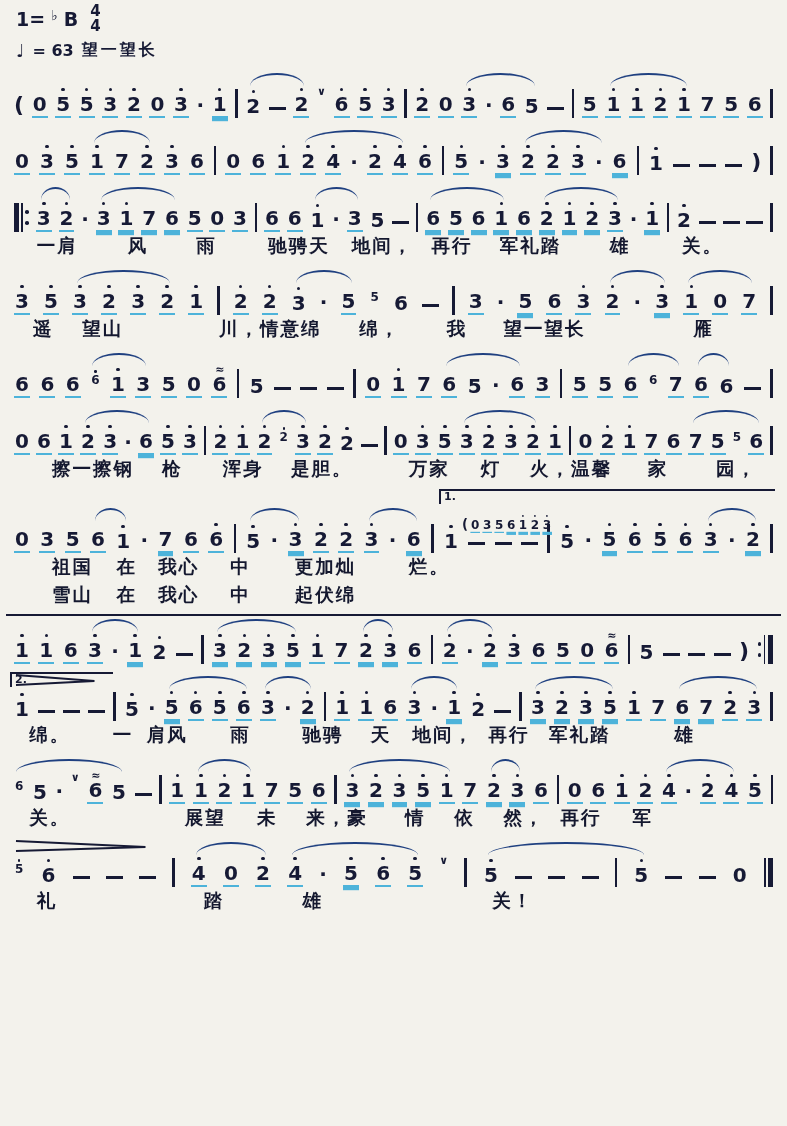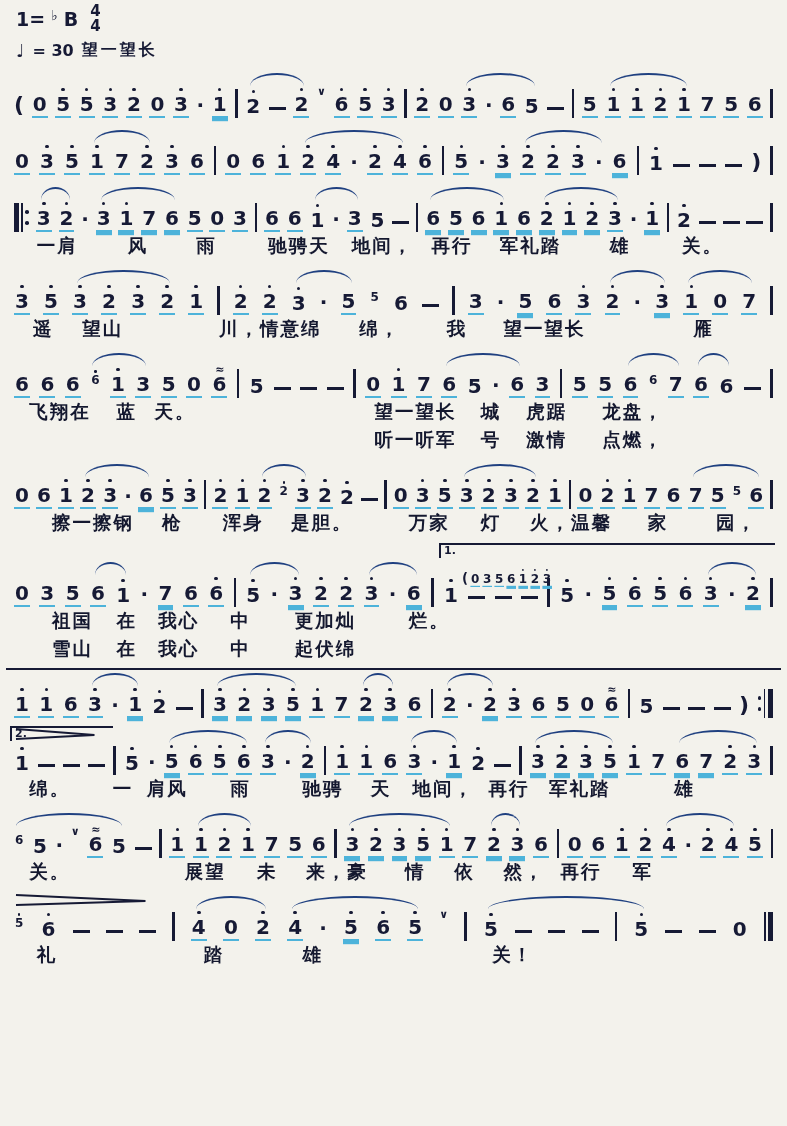--- a/index.html
+++ b/index.html
@@ -77,21 +77,21 @@
         <span>1=</span>
           <sup>♭</sup>
           <span>B</span>
         <span class="frac">
           <b>4</b>
           <b>4</b>
         </span>
       </div>
       <div class="tempoline">
         <span class="nq">♩</span>
-        <span>= 30</span>
+        <span>= 63</span>
         <span class="expr">望一望长</span>
       </div>
     </div>
   </div>
   <div id="score">
       <div class="mline" style="padding-top: 17px;">
         <div class="tokens">
           <span class="tk paren">(</span>
           <span class="tk note">
             <span class="top"></span>
@@ -805,35 +805,20 @@
             <span class="top"></span>
             <span class="dg">6</span>
           </span>
           <span class="tk dash"></span>
           <span class="tk bar"></span>
         </div>
         <div class="arc" style="left: 78px; width: 54px; top: 5px;"></div>
         <div class="arc" style="left: 432px; width: 74px; top: 5px;"></div>
         <div class="arc" style="left: 614px; width: 51px; top: 5px;"></div>
         <div class="arc" style="left: 684px; width: 31px; top: 5px;"></div>
-      </div>
-      <div class="lyr">
-        <span style="left: 2%;">飞翔在</span>
-        <span style="left: 13.5%;">蓝</span>
-        <span style="left: 18.5%;">天。</span>
-        <span style="left: 47.5%;">望一望长</span>
-        <span style="left: 61.5%;">城</span>
-        <span style="left: 67.5%;">虎踞</span>
-        <span style="left: 77.5%;">龙盘，</span>
-      </div>
-      <div class="lyr">
-        <span style="left: 47.5%;">听一听军</span>
-        <span style="left: 61.5%;">号</span>
-        <span style="left: 67.5%;">激情</span>
-        <span style="left: 77.5%;">点燃，</span>
       </div>
       <div class="mline" style="padding-top: 17px;">
         <div class="tokens">
           <span class="tk note">
             <span class="top"></span>
             <span class="dg u1">0</span>
           </span>
           <span class="tk note">
             <span class="top"></span>
             <span class="dg u1">6</span>

